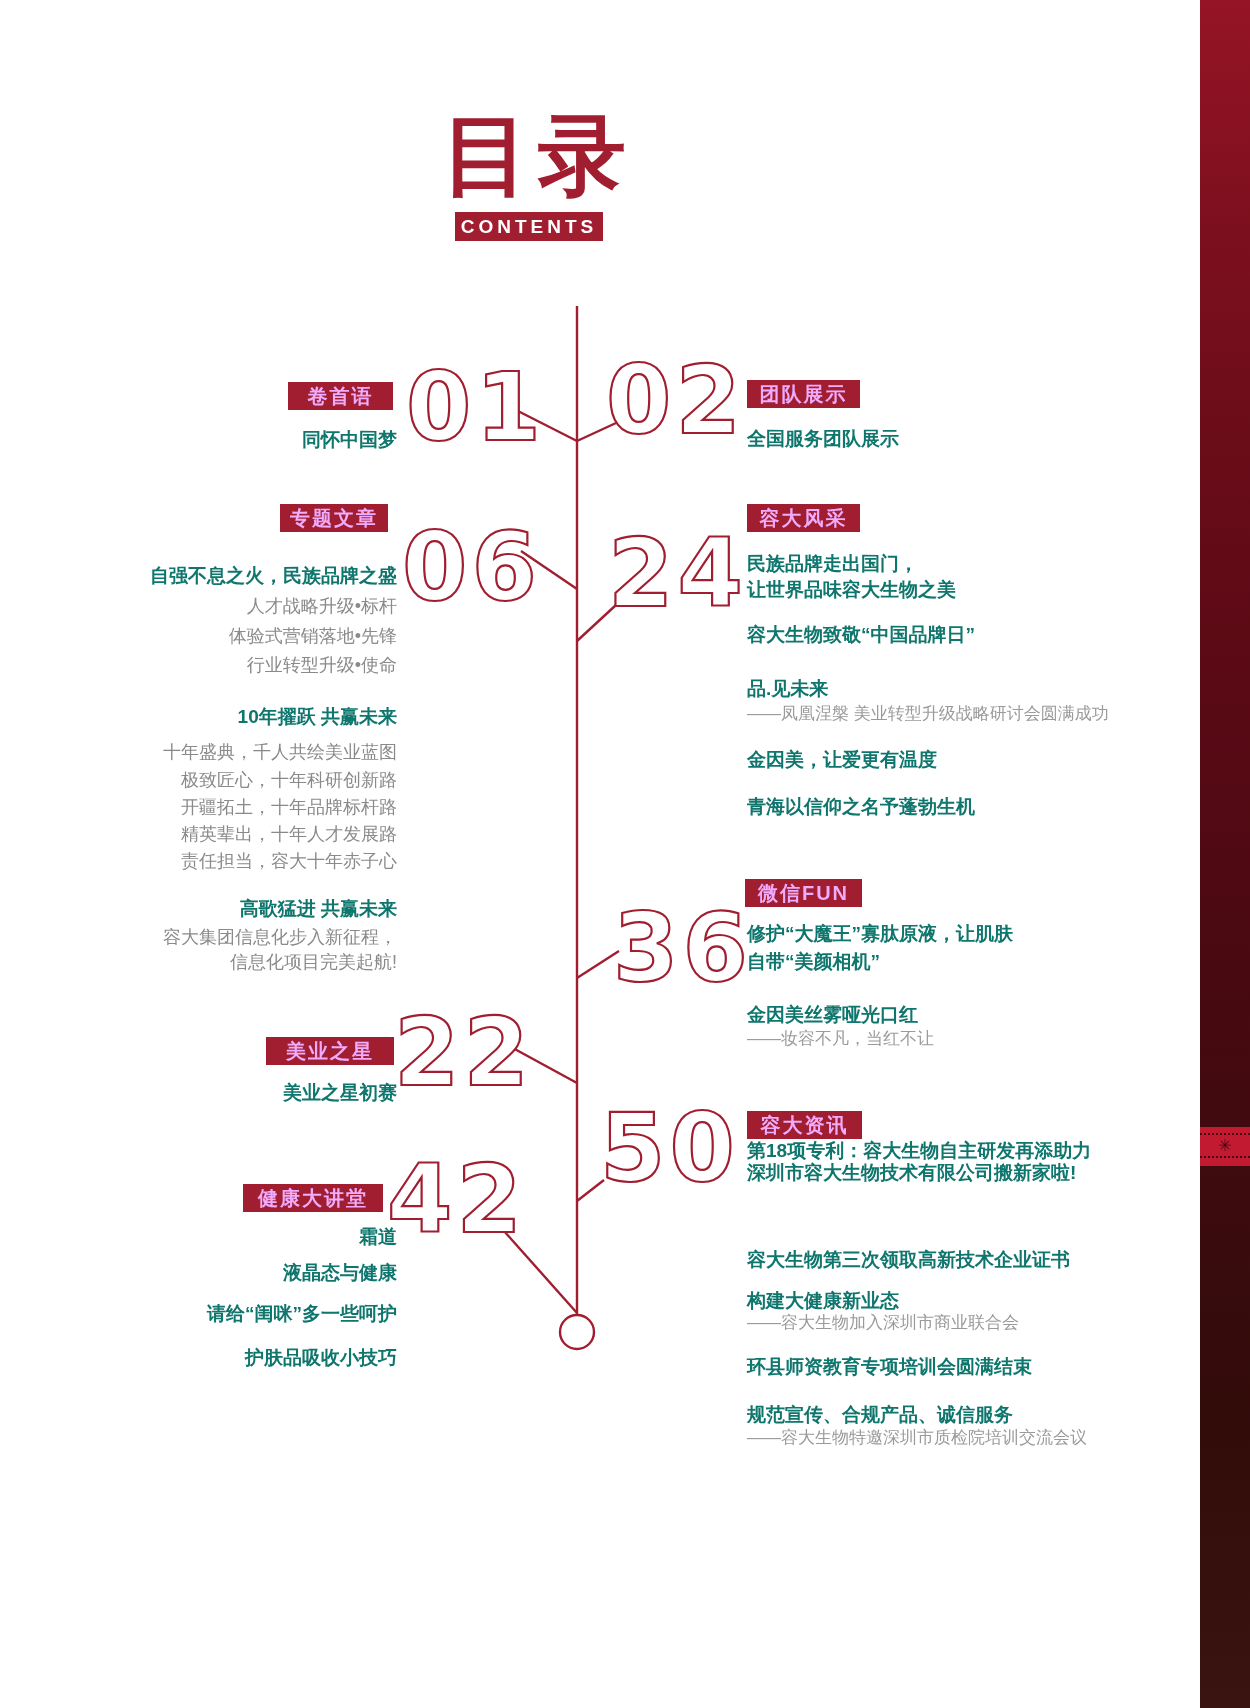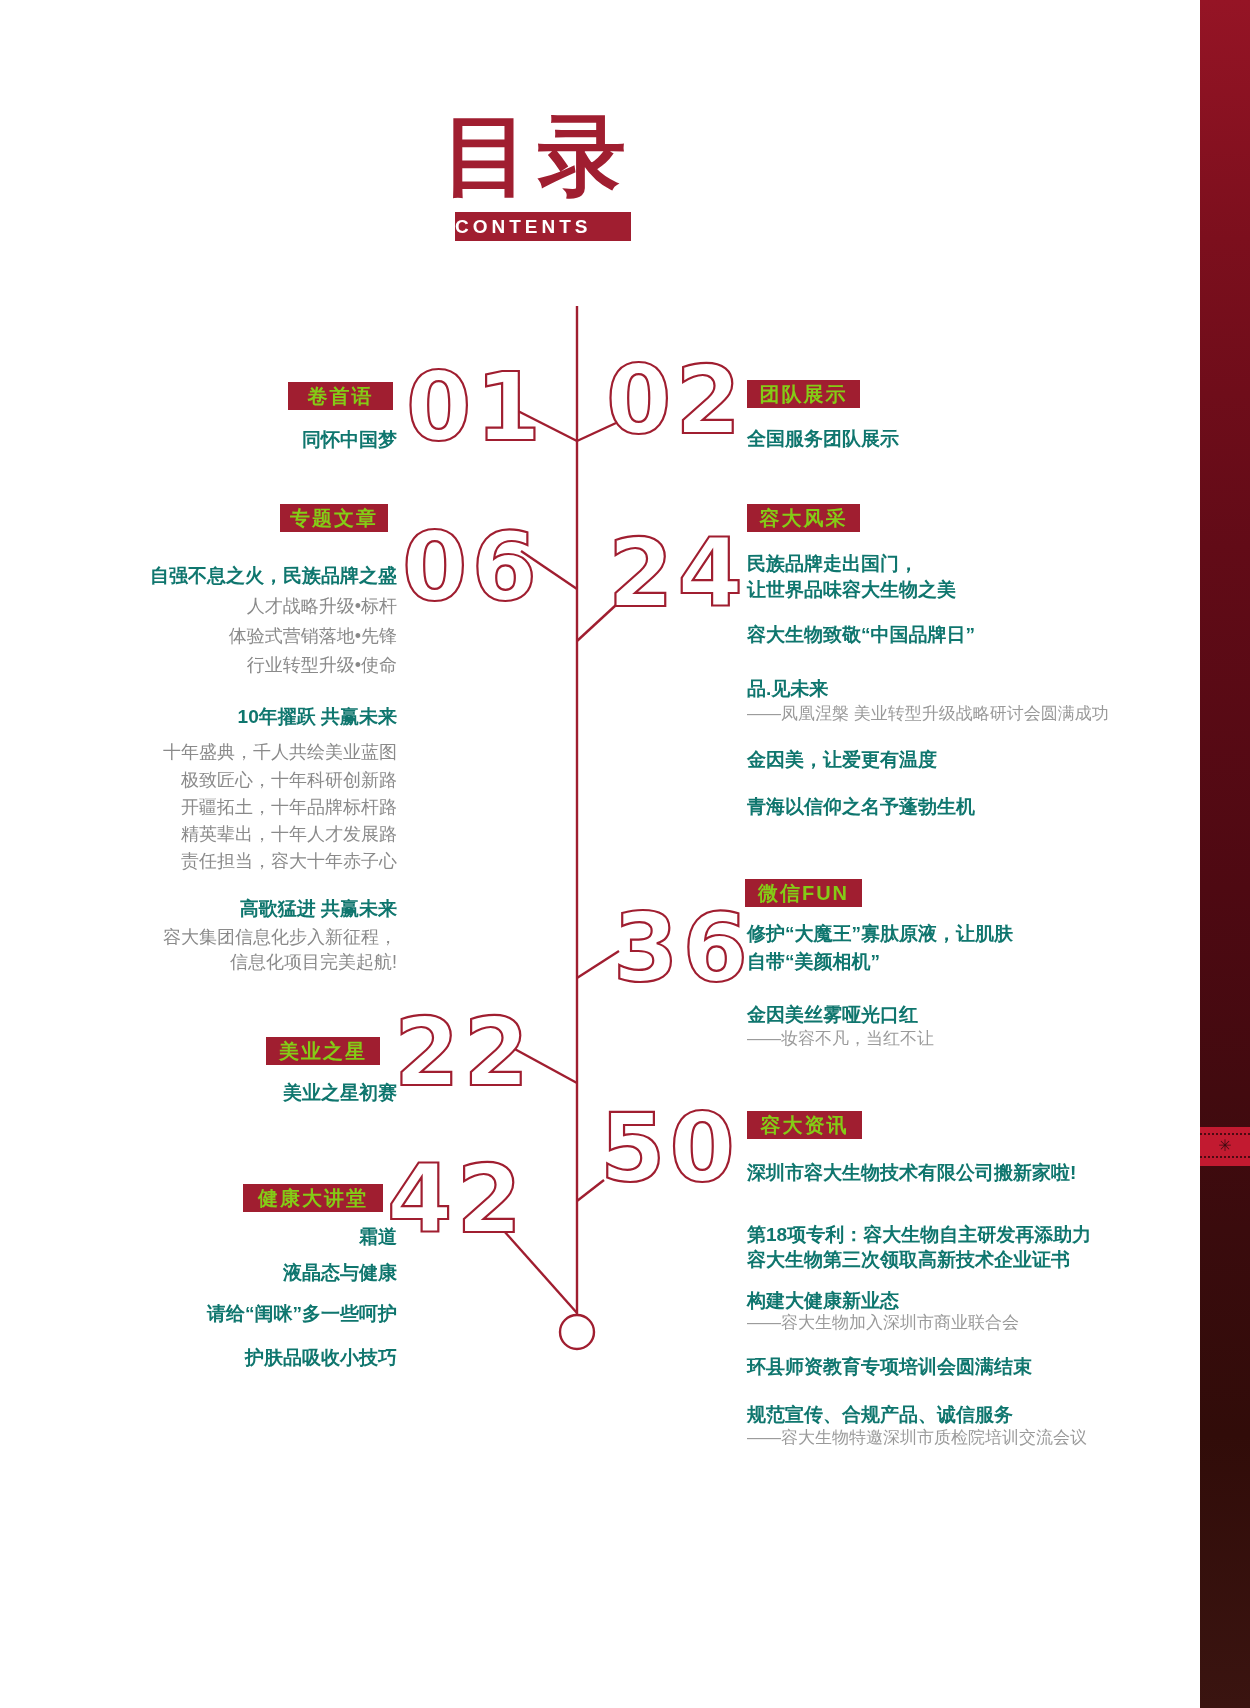--- a/index.html
+++ b/index.html
@@ -6,24 +6,24 @@
   .page{
     position:relative;width:1250px;height:1708px;overflow:hidden;background:#ffffff;
     font-family:"Liberation Sans","DejaVu Sans",sans-serif;
   }
   .abs{position:absolute;white-space:nowrap;}
   .title{
     margin:0;font-size:88px;font-weight:700;color:#A01E30;letter-spacing:8px;line-height:1;
   }
   .contents-badge{
     background:#A01E30;color:#ffffff;font-size:19px;font-weight:700;letter-spacing:4px;
-    width:176px;height:29px;line-height:29px;box-sizing:border-box;
+    width:148px;height:29px;line-height:29px;text-align:center;box-sizing:border-box;
   }
   .badge{
-    background:#A01E30;color:#84cc16;font-size:20px;font-weight:600;
+    background:#A01E30;color:#f0abfc;font-size:20px;font-weight:600;
     height:28px;line-height:28px;text-align:center;box-sizing:border-box;letter-spacing:2px;
   }
   .l{right:853px;text-align:right;}
   .r{left:747px;text-align:left;}
   .t-bold{font-size:19px;font-weight:700;color:#0f766e;}
   .t-gray{font-size:18px;font-weight:400;color:#8a8a8a;}
   .t-dash{font-size:17px;font-weight:400;color:#9a9a9a;}
   .timeline{position:absolute;left:0;top:0;pointer-events:none;}
   .side-strip{
     position:absolute;left:1200px;top:0;width:50px;height:1708px;
@@ -68,21 +68,21 @@
       <text x="600" y="1181">50</text>
       <text x="387" y="1232">42</text>
     </g>
   </svg>
 
   <h1 class="abs title" style="left:442px;top:112px;">目录</h1>
   <div class="abs contents-badge" style="left:455px;top:212px;">CONTENTS</div>
 
   <div class="abs badge" style="left:288px;top:382px;width:105px;">卷首语</div>
   <div class="abs badge" style="left:280px;top:504px;width:108px;">专题文章</div>
-  <div class="abs badge" style="left:266px;top:1037px;width:114px;">美业之星</div>
+  <div class="abs badge" style="left:266px;top:1037px;width:128px;">美业之星</div>
   <div class="abs badge" style="left:243px;top:1184px;width:140px;">健康大讲堂</div>
 
   <div class="abs badge" style="left:747px;top:380px;width:113px;">团队展示</div>
   <div class="abs badge" style="left:747px;top:504px;width:113px;">容大风采</div>
   <div class="abs badge" style="left:745px;top:879px;width:117px;">微信FUN</div>
   <div class="abs badge" style="left:747px;top:1111px;width:115px;">容大资讯</div>
 
   <div class="abs l t-bold" style="top:427px;">同怀中国梦</div>
 
   <div class="abs l t-bold" style="top:563px;">自强不息之火，民族品牌之盛</div>
@@ -115,21 +115,21 @@
   <div class="abs r t-dash" style="top:702px;">——凤凰涅槃 美业转型升级战略研讨会圆满成功</div>
   <div class="abs r t-bold" style="top:747px;">金因美，让爱更有温度</div>
   <div class="abs r t-bold" style="top:794px;">青海以信仰之名予蓬勃生机</div>
 
   <div class="abs r t-bold" style="top:921px;">修护“大魔王”寡肽原液，让肌肤</div>
   <div class="abs r t-bold" style="top:949px;">自带“美颜相机”</div>
   <div class="abs r t-bold" style="top:1002px;">金因美丝雾哑光口红</div>
   <div class="abs r t-dash" style="top:1027px;">——妆容不凡，当红不让</div>
 
   <div class="abs r t-bold" style="top:1160px;">深圳市容大生物技术有限公司搬新家啦!</div>
-  <div class="abs r t-bold" style="top:1222px;">第18项专利：容大生物自主研发再添助力</div>
+  <div class="abs r t-bold" style="top:1138px;">第18项专利：容大生物自主研发再添助力</div>
   <div class="abs r t-bold" style="top:1247px;">容大生物第三次领取高新技术企业证书</div>
   <div class="abs r t-bold" style="top:1288px;">构建大健康新业态</div>
   <div class="abs r t-dash" style="top:1311px;">——容大生物加入深圳市商业联合会</div>
   <div class="abs r t-bold" style="top:1354px;">环县师资教育专项培训会圆满结束</div>
   <div class="abs r t-bold" style="top:1402px;">规范宣传、合规产品、诚信服务</div>
   <div class="abs r t-dash" style="top:1426px;">——容大生物特邀深圳市质检院培训交流会议</div>
 
   <div class="side-strip">
     <div class="lace">
       <div class="lace-inner">✳</div>

